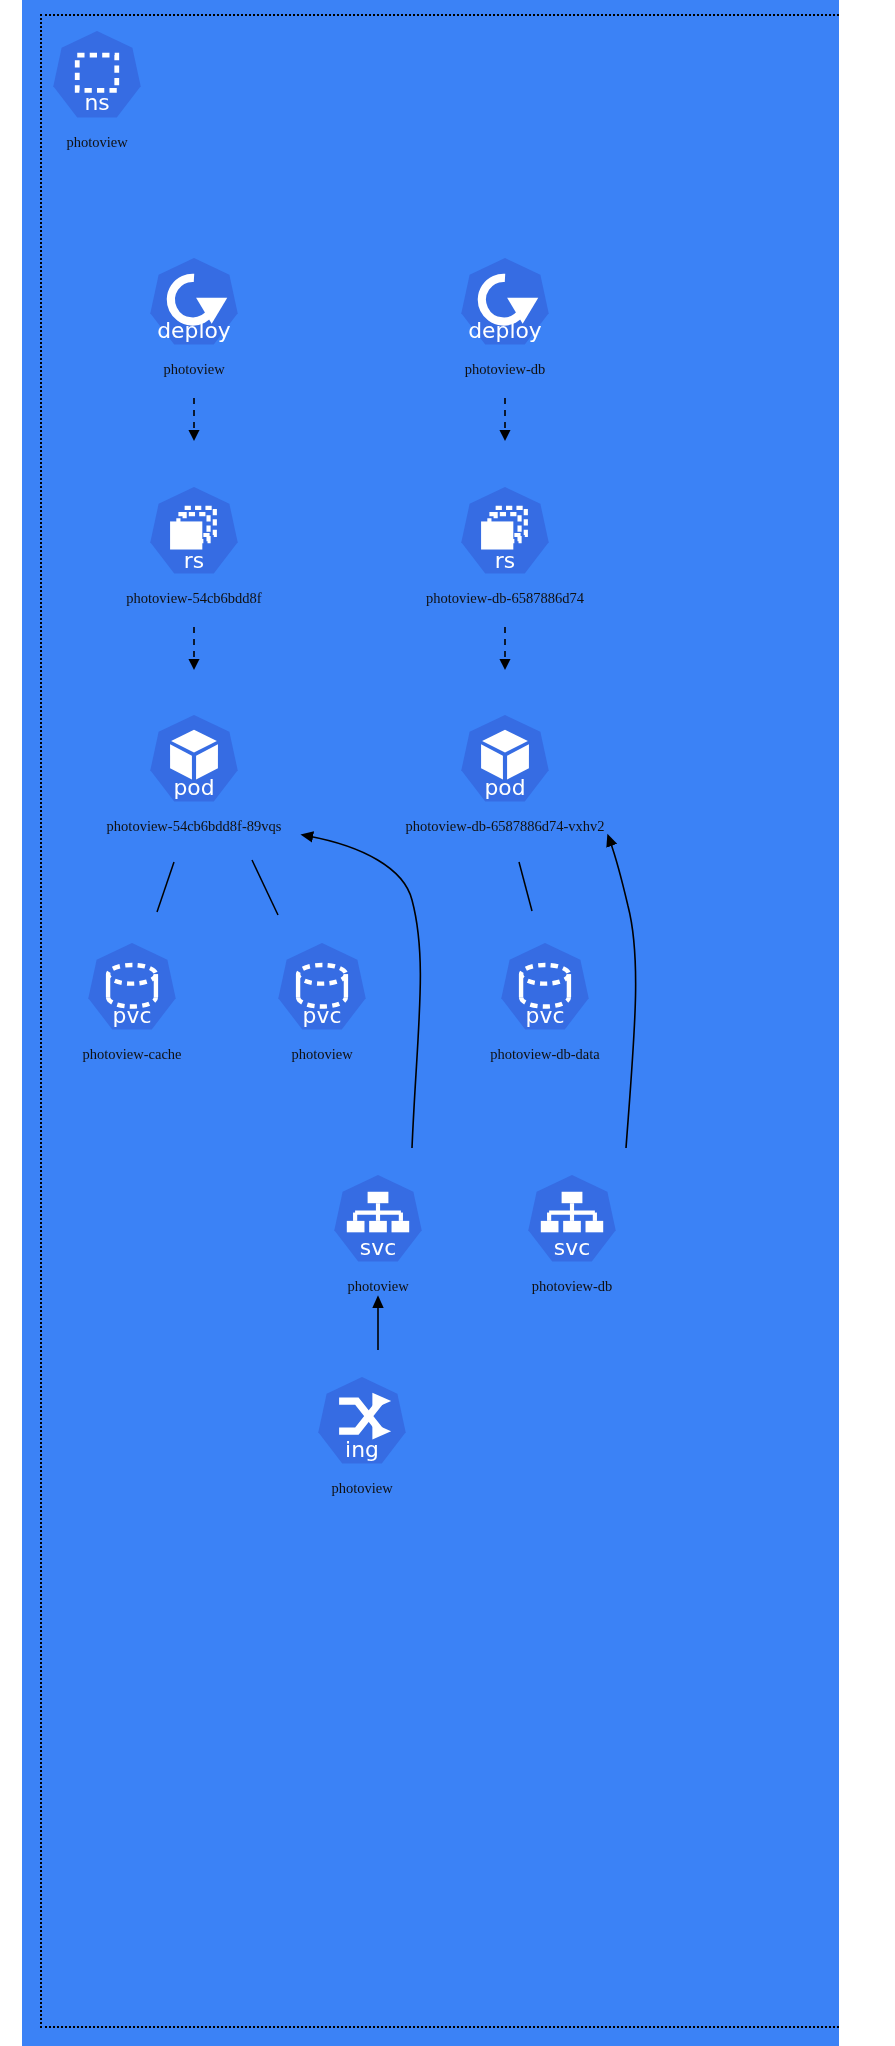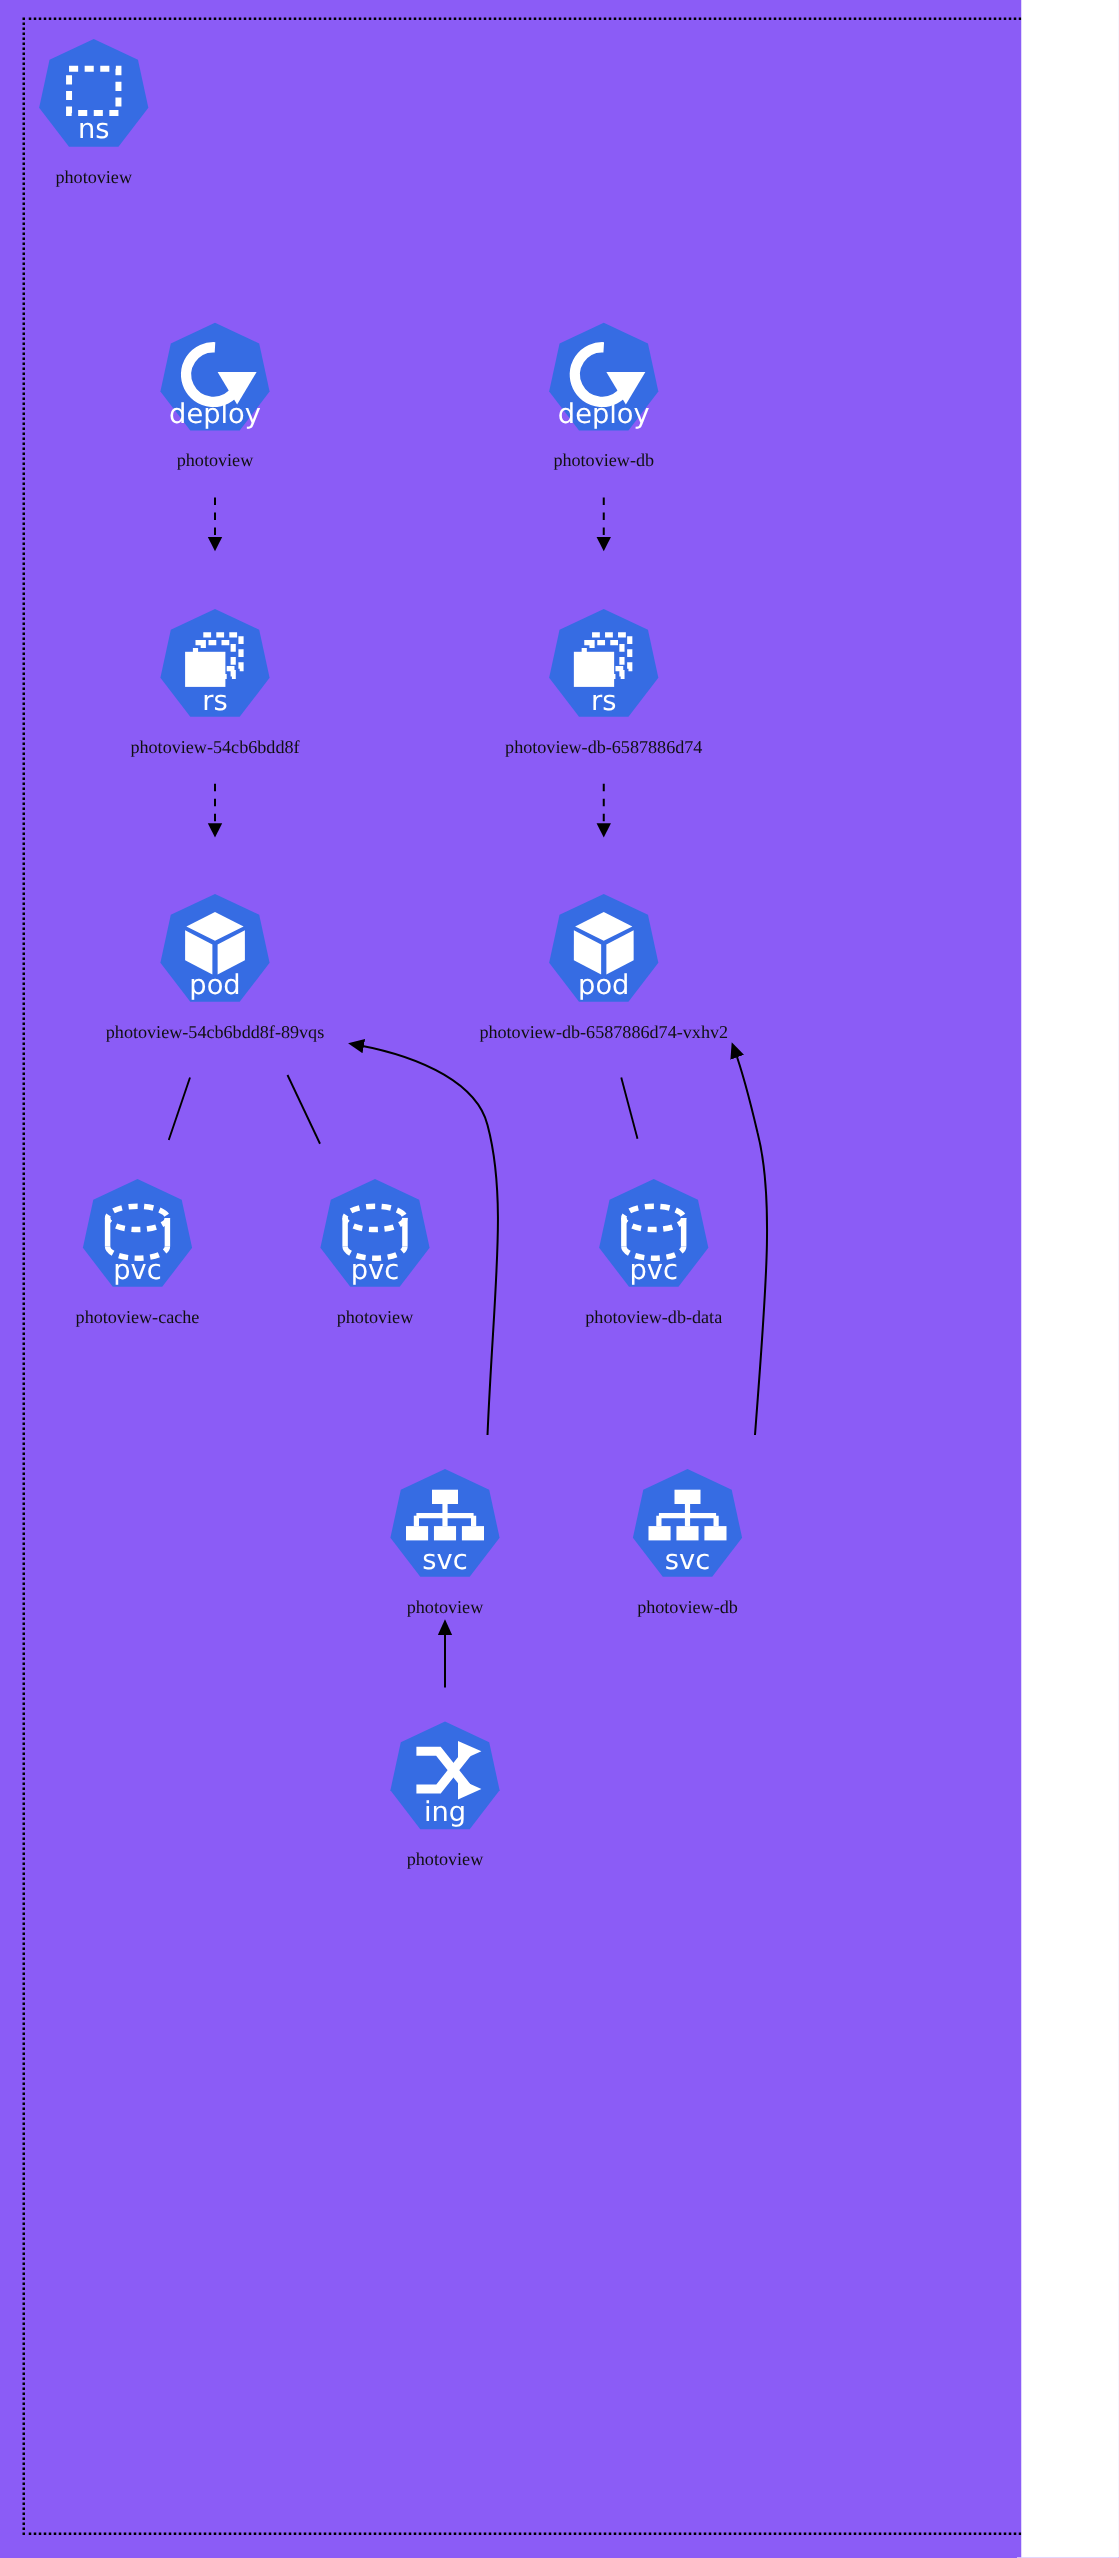--- a/index.html
+++ b/index.html
@@ -7,22 +7,23 @@
     padding: 0;
     background: #ffffff;
   }
   body {
     font-family: "Liberation Serif", "DejaVu Serif", serif;
   }
   #canvas {
     position: relative;
     width: 817px;
     height: 2046px;
-    background: #8b5cf6;
+    background: #3b82f6;
     overflow: hidden;
+    margin-left: 22px;
   }
   
   #ns-boundary {
     position: absolute;
     left: 18px;
     top: 14px;
     width: 859px;
     height: 2014px;
     border: 2px dotted #000000;
     box-sizing: border-box;
@@ -230,21 +231,21 @@
       <line x1="50" y1="39" x2="50" y2="47" stroke="#ffffff" stroke-width="4"></line>
       <line x1="72" y1="39" x2="72" y2="47" stroke="#ffffff" stroke-width="4"></line>
       <rect x="20" y="47" width="17" height="11" fill="#ffffff"></rect>
       <rect x="41.5" y="47" width="17" height="11" fill="#ffffff"></rect>
       <rect x="63" y="47" width="17" height="11" fill="#ffffff"></rect>
       <text class="kind-text" x="50" y="80" text-anchor="middle">svc</text>
     </svg>
     <div class="node-label">photoview-db</div>
   </div>
 
-  <div class="node" style="left:356px; top:1374px;">
+  <div class="node" style="left:340px; top:1374px;">
     <svg class="node-icon" viewBox="0 0 100 100" xmlns="http://www.w3.org/2000/svg">
       <polygon points="50,3 84,19 92,56 69,86 31,86 8,56 16,19" fill="#366ce3"></polygon>
       <path d="M28,26 L45,26 L68,55" fill="none" stroke="#ffffff" stroke-width="7" stroke-linecap="butt"></path>
       <path d="M28,55 L45,55 L68,26" fill="none" stroke="#ffffff" stroke-width="7" stroke-linecap="butt"></path>
       <polygon points="60,18 78,26 60,34" fill="#ffffff"></polygon>
       <polygon points="60,47 78,55 60,63" fill="#ffffff"></polygon>
       <text class="kind-text" x="50" y="80" text-anchor="middle">ing</text>
     </svg>
     <div class="node-label">photoview</div>
   </div>

